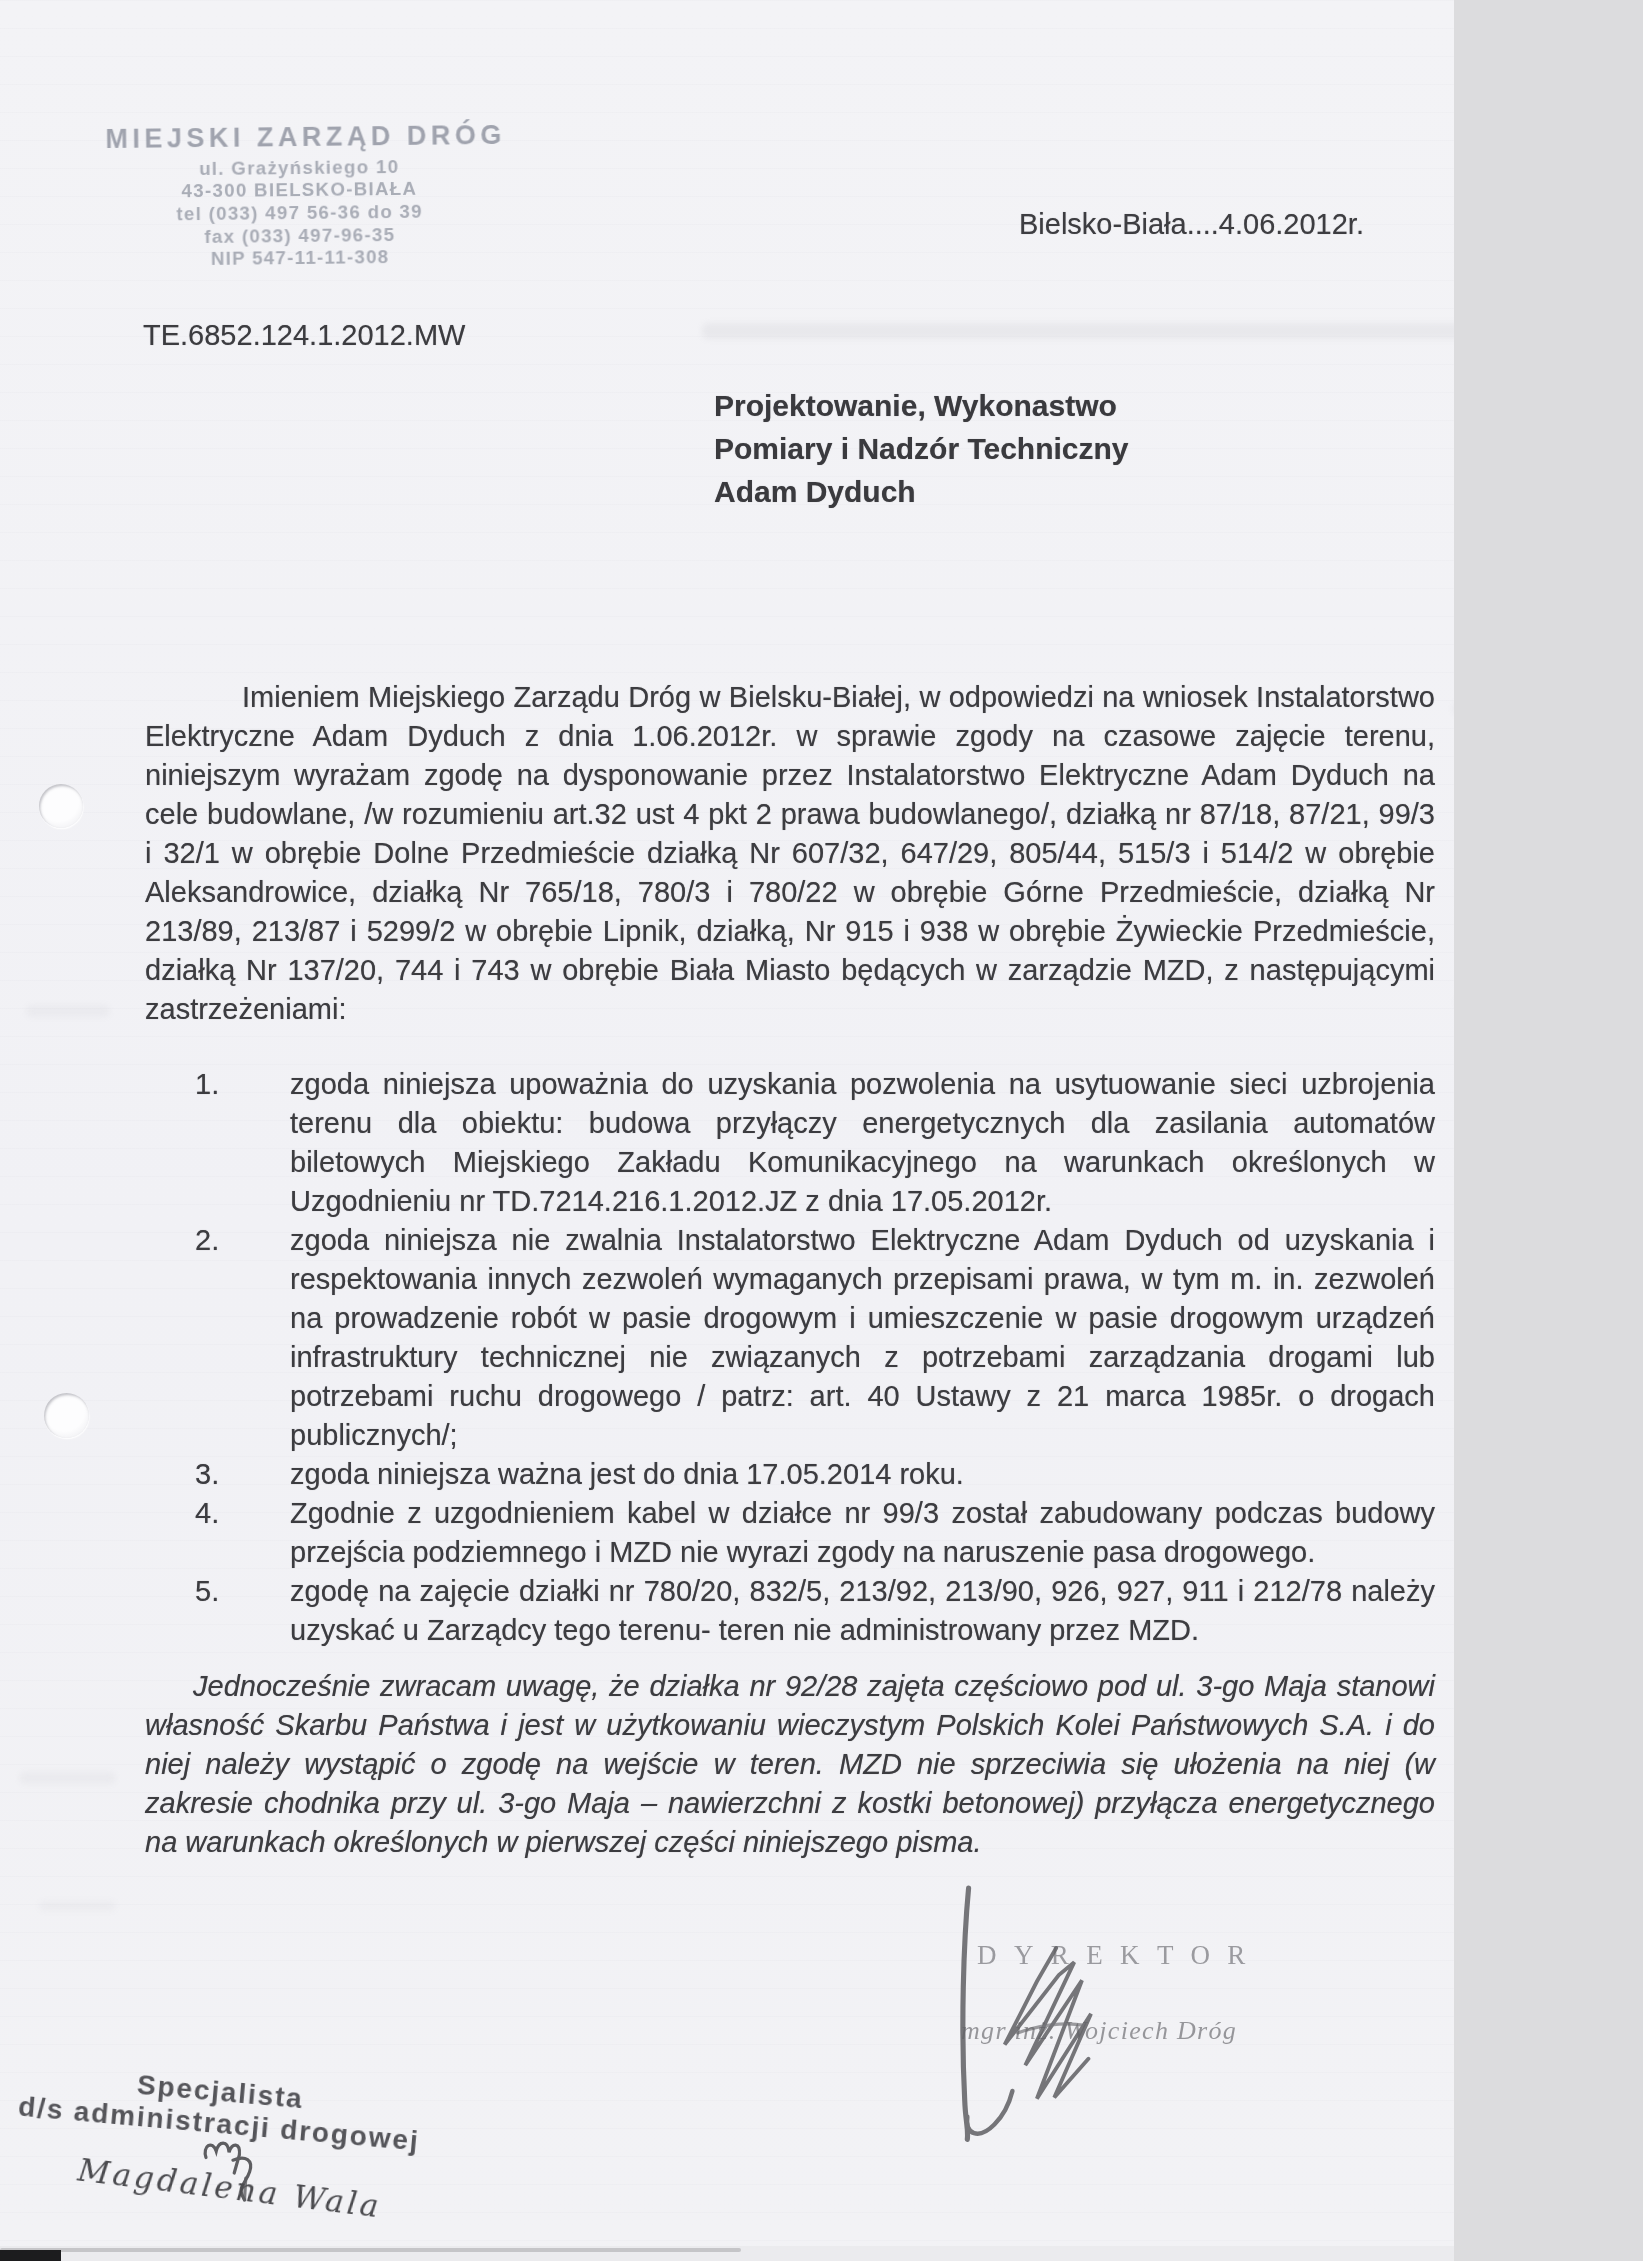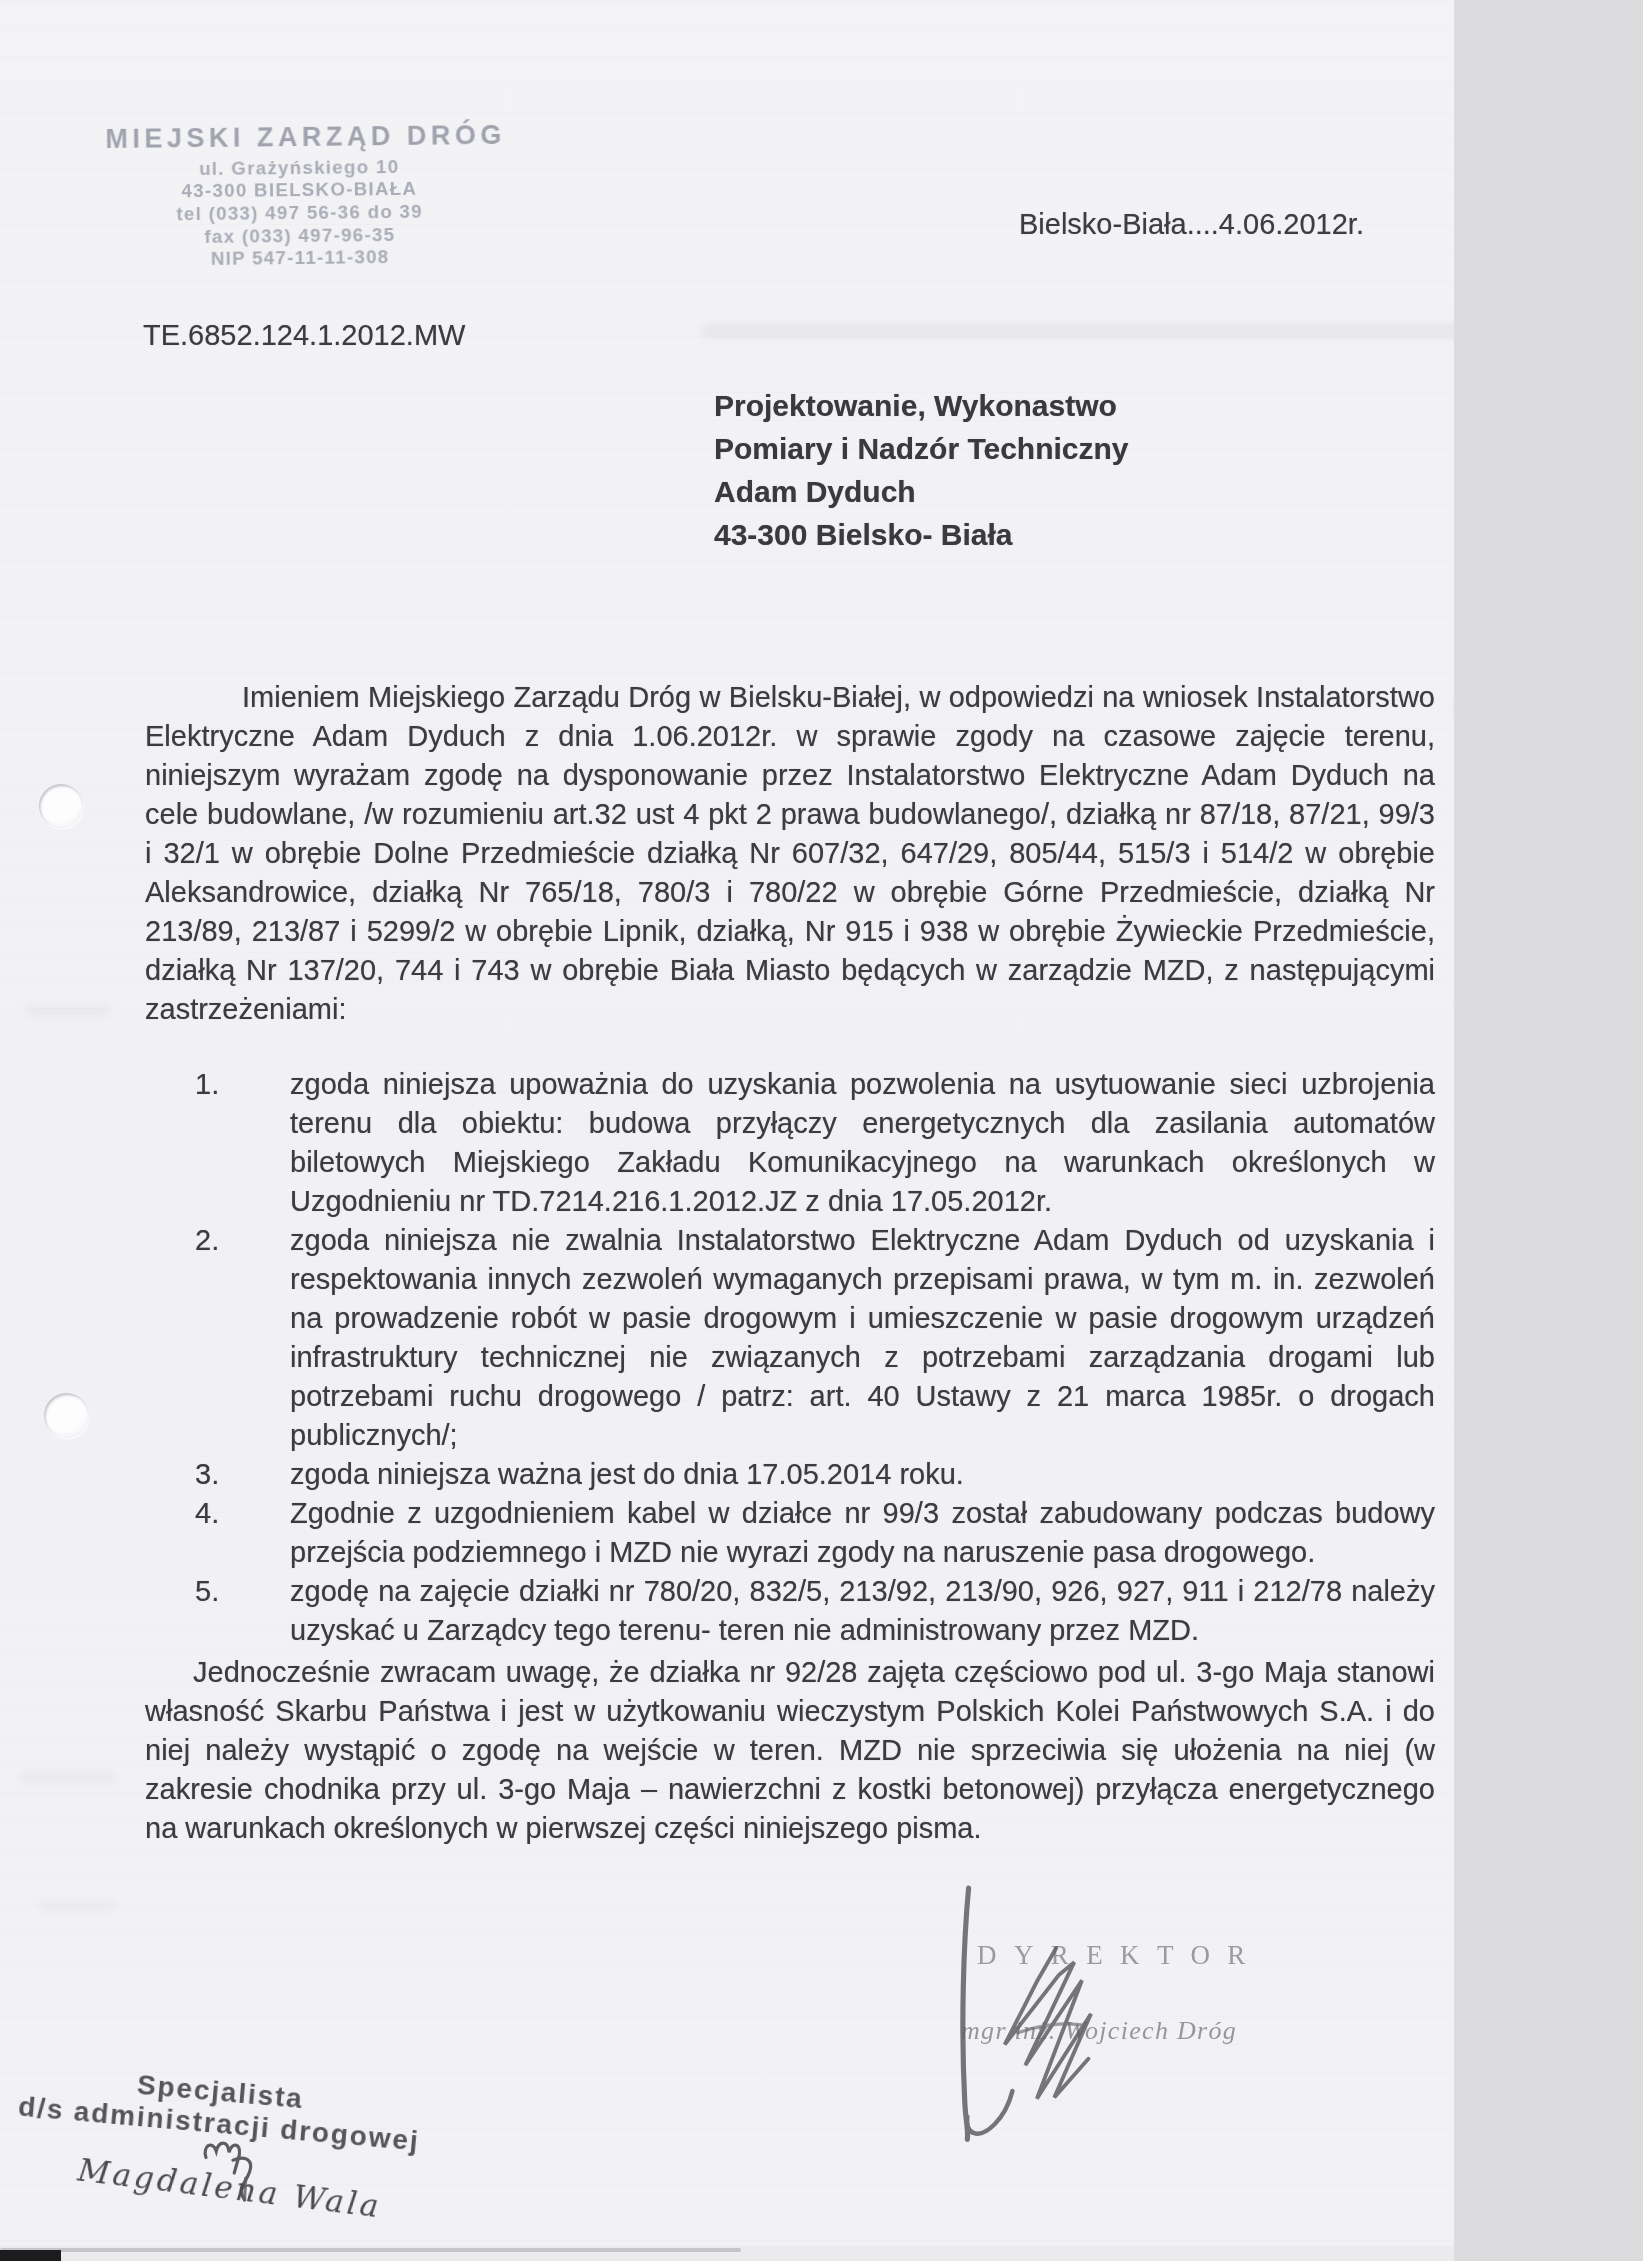--- a/index.html
+++ b/index.html
@@ -36,21 +36,21 @@
   .recipient{position:absolute;left:714px;top:384px;font-size:30px;font-weight:700;
       line-height:43px;color:#3a3a3e;text-shadow:0 0 0.8px rgba(55,55,60,.5);}
 
   .body-text{position:absolute;left:145px;top:678px;width:1290px;font-size:29px;line-height:39px;
       color:#3c3c40;text-align:justify;text-shadow:0 0 0.8px rgba(58,58,62,.55);}
   .intro{text-indent:97px;margin:0;}
   .cond-list{margin:36px 0 0 50px;}
   .cond-row{display:flex;align-items:flex-start;}
   .cond-num{flex:0 0 55px;white-space:nowrap;}
   .cond-body{flex:1;text-align:justify;margin-left:40px;}
-  .closing{margin:3px 0 0 0;text-indent:48px;}
+  .closing{margin:17px 0 0 0;text-indent:48px;font-style:italic;}
 
   
   .dir-title{position:absolute;left:977px;top:1940px;font-family:"Liberation Serif",serif;
       font-size:27px;letter-spacing:17.4px;color:rgba(82,82,88,.55);filter:blur(0.4px);white-space:nowrap;}
   .dir-name{position:absolute;left:961px;top:2016px;font-family:"Liberation Serif",serif;font-style:italic;
       font-size:26px;letter-spacing:1.3px;color:rgba(88,88,94,.6);filter:blur(0.3px);white-space:nowrap;}
   .sig-svg{position:absolute;left:922px;top:1872px;}
 
   
   .spec-stamp{position:absolute;left:19.3px;top:2076px;width:400px;transform:rotate(5deg);
@@ -104,21 +104,20 @@
     <div class="ln">NIP 547-11-11-308</div>
   </div>
 
   <div class="date-line">Bielsko-Biała....4.06.2012r.</div>
   <div class="ref-line">TE.6852.124.1.2012.MW</div>
 
   <div class="recipient">
     <div>Projektowanie, Wykonastwo</div>
     <div>Pomiary i Nadzór Techniczny</div>
     <div>Adam Dyduch</div>
-    <div>43-300 Bielsko- Biała</div>
   </div>
 
   <div class="body-text">
     <p class="intro">Imieniem Miejskiego Zarządu Dróg w Bielsku-Białej, w odpowiedzi na wniosek Instalatorstwo Elektryczne Adam Dyduch z dnia 1.06.2012r. w sprawie zgody na czasowe zajęcie terenu, niniejszym wyrażam zgodę na dysponowanie przez Instalatorstwo Elektryczne Adam Dyduch na cele budowlane, /w rozumieniu art.32 ust 4 pkt 2 prawa budowlanego/, działką nr 87/18, 87/21, 99/3 i 32/1 w obrębie Dolne Przedmieście działką Nr 607/32, 647/29, 805/44, 515/3 i 514/2 w obrębie Aleksandrowice, działką Nr 765/18, 780/3 i 780/22 w obrębie Górne Przedmieście, działką Nr 213/89, 213/87 i 5299/2 w obrębie Lipnik, działką, Nr 915 i 938 w obrębie Żywieckie Przedmieście, działką Nr 137/20, 744 i 743 w obrębie Biała Miasto będących w zarządzie MZD, z następującymi zastrzeżeniami:</p>
     <div class="cond-list">
       <div class="cond-row">
         <span class="cond-num">1.</span>
         <span class="cond-body">zgoda niniejsza upoważnia do uzyskania pozwolenia na usytuowanie sieci uzbrojenia terenu dla obiektu: budowa przyłączy energetycznych dla zasilania automatów biletowych Miejskiego Zakładu Komunikacyjnego na warunkach określonych w Uzgodnieniu nr TD.7214.216.1.2012.JZ z dnia  17.05.2012r.</span>
       </div>
       <div class="cond-row">

